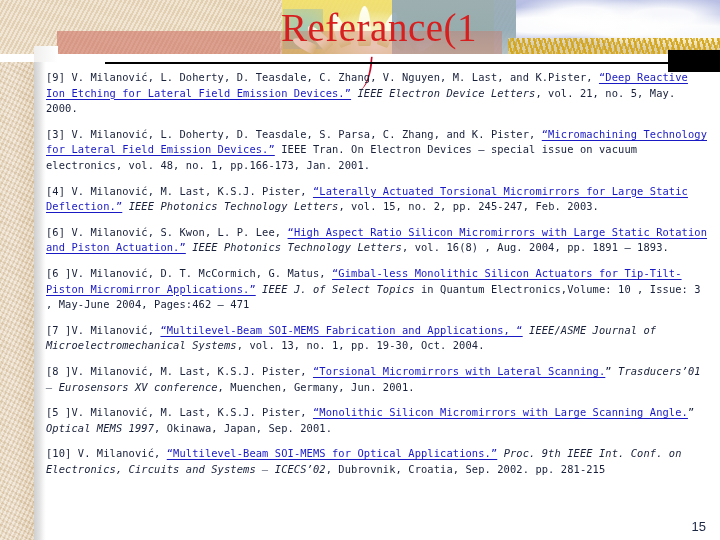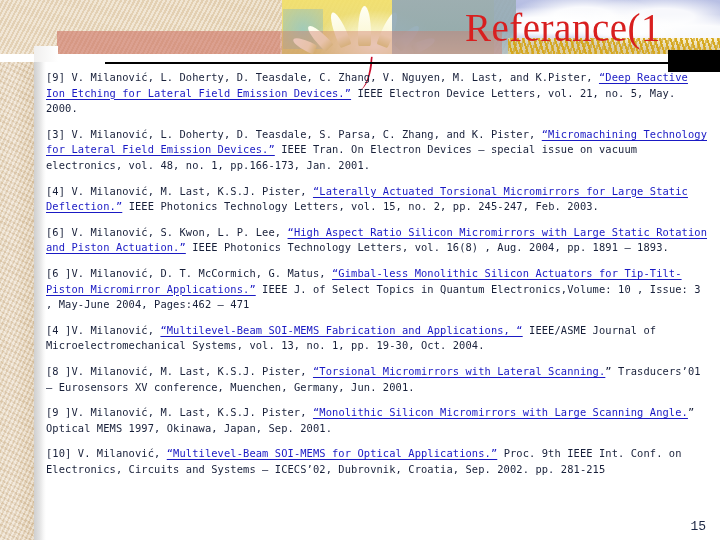--- a/index.html
+++ b/index.html
@@ -129,21 +129,21 @@
 
   
   .title {
     position: absolute;
     left: 281px; top: 6px;
     width: 380px;
     font-family: "Liberation Serif", "DejaVu Serif", serif;
     font-size: 39px;
     line-height: 44px;
     color: #d81f1f;
-    text-align: right;
+    text-align: left;
     white-space: nowrap;
     letter-spacing: .5px;
   }
   
   .paren-tail {
     position: absolute;
     left: 352px; top: 56px;
     width: 18px; height: 34px;
     border-right: 2px solid #c8102e;
     border-radius: 0 0 60% 0 / 0 0 100% 0;
@@ -172,25 +172,26 @@
     margin-bottom: 10px;
     text-align: left;
     letter-spacing: .1px;
   }
   .ref .lnk {
     color: #1a1ac4;
     text-decoration: underline;
     text-underline-offset: 2px;
   }
   .ref .ital {
+    font-style: italic;
   }
   .pagenum {
     position: absolute;
     right: 14px; bottom: 6px;
-    font-family: Liberation Mono, monospace;
+    font-family: Liberation Sans, sans-serif;
     font-size: 13px;
     color: #1c2744;
   }
 </style>
 </head>
 <body>
 
 <div id="slide">
 
   <div class="left-strip"></div>
@@ -225,21 +226,21 @@
   <div class="paren-tail"></div>
 
   <div class="rule"></div>
 
   <div class="body">
       <div class="ref"><span>[9] V. Milanović, L. Doherty, D. Teasdale, C. Zhang, V. Nguyen, M. Last, and K.Pister, </span><span class="lnk">“Deep Reactive Ion Etching for Lateral Field Emission Devices.”</span><span> </span><span class="ital">IEEE  Electron Device Letters</span><span>, vol. 21, no. 5, May. 2000.</span></div>
       <div class="ref"><span>[3] V. Milanović, L. Doherty, D. Teasdale, S. Parsa, C. Zhang, and K. Pister, </span><span class="lnk">“Micromachining Technology for Lateral Field Emission Devices.”</span><span> IEEE Tran. On Electron Devices – special issue on vacuum electronics, vol. 48, no. 1, pp.166-173, Jan. 2001.</span></div>
       <div class="ref"><span>[4] V. Milanović, M. Last, K.S.J. Pister, </span><span class="lnk">“Laterally Actuated Torsional Micromirrors for Large Static Deflection.”</span><span> </span><span class="ital">IEEE Photonics Technology Letters</span><span>, vol. 15, no. 2, pp. 245-247, Feb. 2003.</span></div>
       <div class="ref"><span>[6] V. Milanović, S. Kwon, L. P. Lee, </span><span class="lnk">“High Aspect Ratio Silicon Micromirrors with Large Static Rotation and Piston Actuation.”</span><span> </span><span class="ital">IEEE Photonics Technology Letters</span><span>, vol. 16(8) , Aug. 2004, pp. 1891 – 1893.</span></div>
       <div class="ref"><span>[6 ]V. Milanović, D. T. McCormich, G. Matus, </span><span class="lnk">“Gimbal-less Monolithic Silicon Actuators for Tip-Tilt-Piston Micromirror Applications.”</span><span> </span><span class="ital">IEEE J. of Select Topics</span><span> in Quantum Electronics,Volume: 10 , Issue: 3 , May-June 2004, Pages:462 – 471</span></div>
-      <div class="ref"><span>[4 ]V. Milanović, </span><span class="lnk">“Multilevel-Beam SOI-MEMS Fabrication and Applications, “</span><span> </span><span class="ital">IEEE/ASME Journal of Microelectromechanical Systems</span><span>, vol. 13, no. 1, pp. 19-30, Oct. 2004.</span></div>
+      <div class="ref"><span>[7 ]V. Milanović, </span><span class="lnk">“Multilevel-Beam SOI-MEMS Fabrication and Applications, “</span><span> </span><span class="ital">IEEE/ASME Journal of Microelectromechanical Systems</span><span>, vol. 13, no. 1, pp. 19-30, Oct. 2004.</span></div>
       <div class="ref"><span>[8 ]V. Milanović, M. Last, K.S.J. Pister, </span><span class="lnk">“Torsional Micromirrors with Lateral Scanning.</span><span>”  </span><span class="ital">Trasducers’01 – Eurosensors XV conference</span><span>, Muenchen, Germany, Jun. 2001.</span></div>
-      <div class="ref"><span>[9 ]V. Milanović, M. Last, K.S.J. Pister, </span><span class="lnk">“Monolithic Silicon Micromirrors with Large Scanning Angle.</span><span>” </span><span class="ital">Optical MEMS 1997</span><span>, Okinawa, Japan, Sep. 2001.</span></div>
+      <div class="ref"><span>[5 ]V. Milanović, M. Last, K.S.J. Pister, </span><span class="lnk">“Monolithic Silicon Micromirrors with Large Scanning Angle.</span><span>” </span><span class="ital">Optical MEMS 1997</span><span>, Okinawa, Japan, Sep. 2001.</span></div>
       <div class="ref"><span>[10] V. Milanović, </span><span class="lnk">“Multilevel-Beam SOI-MEMS for Optical Applications.”</span><span> </span><span class="ital">Proc. 9th IEEE Int. Conf. on Electronics, Circuits and Systems – ICECS’02</span><span>, Dubrovnik, Croatia, Sep. 2002. pp. 281-215</span></div>
     </div>
 
   <div class="pagenum">15</div>
 
 </div>
 
 </body></html>

